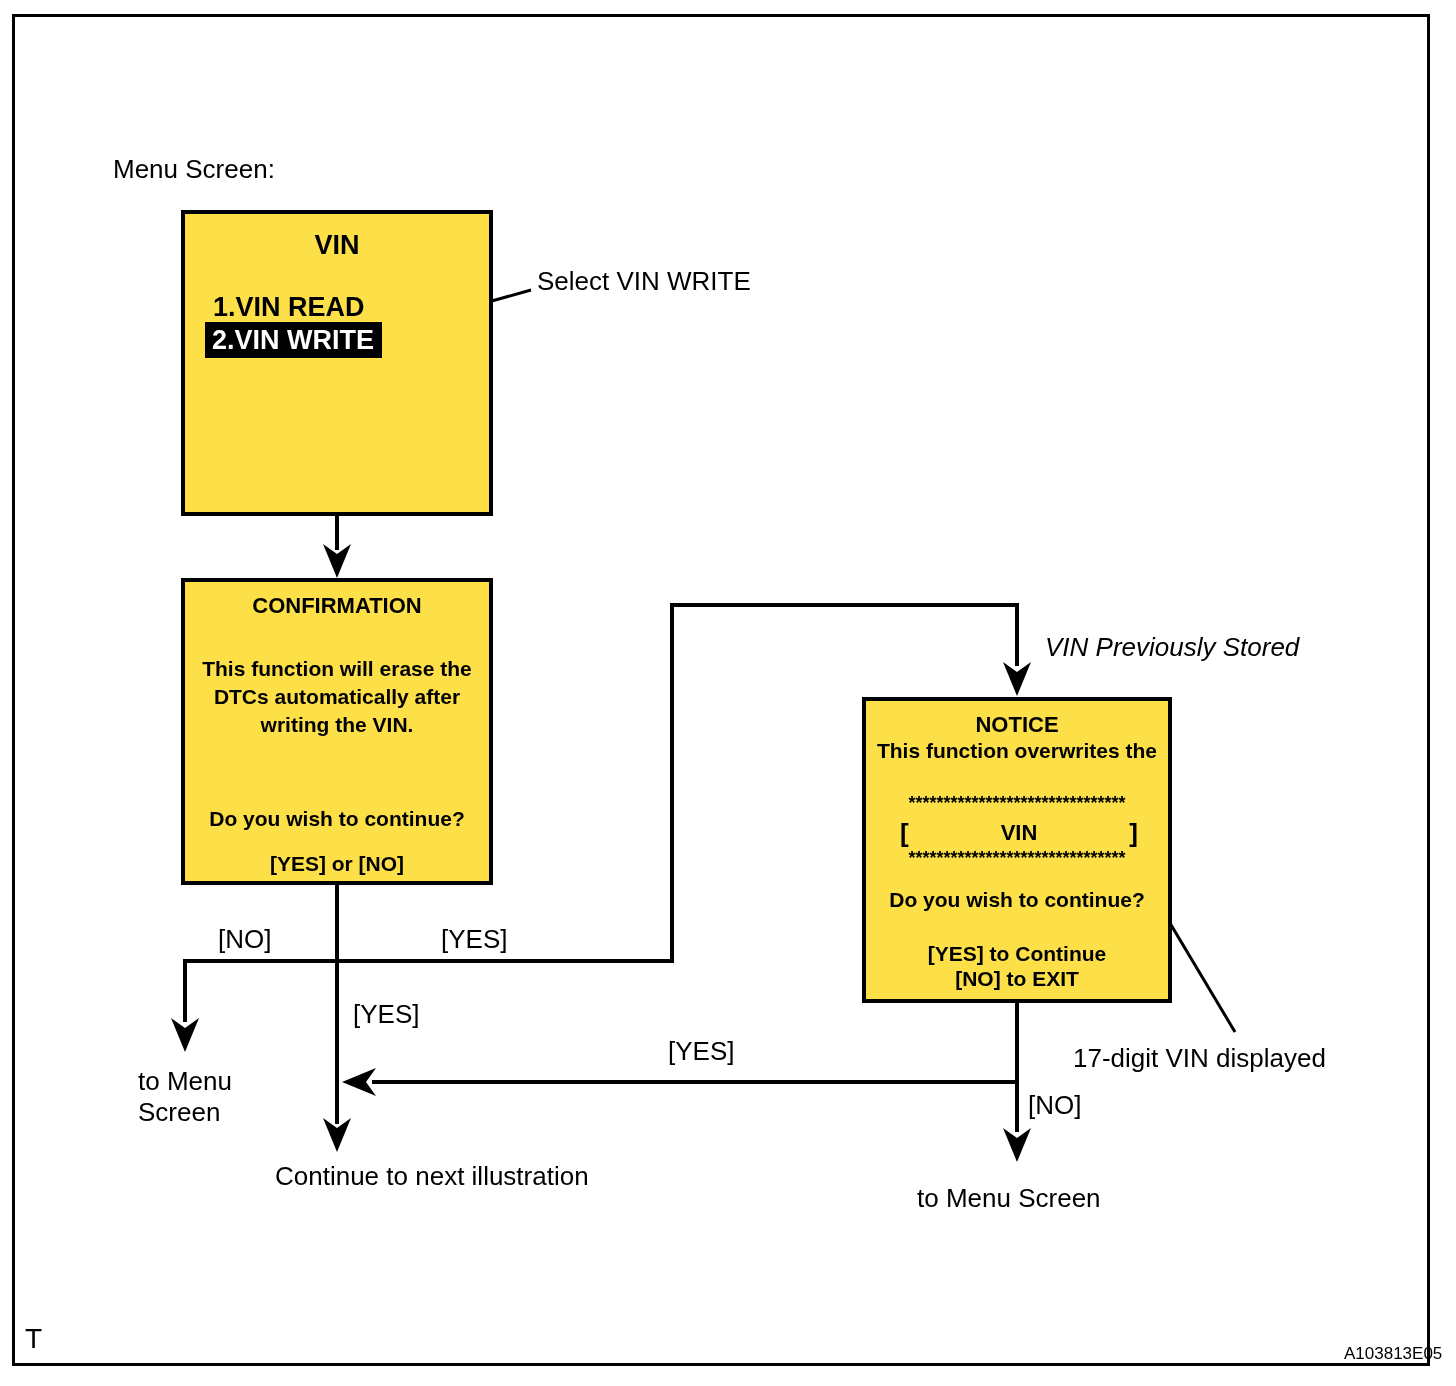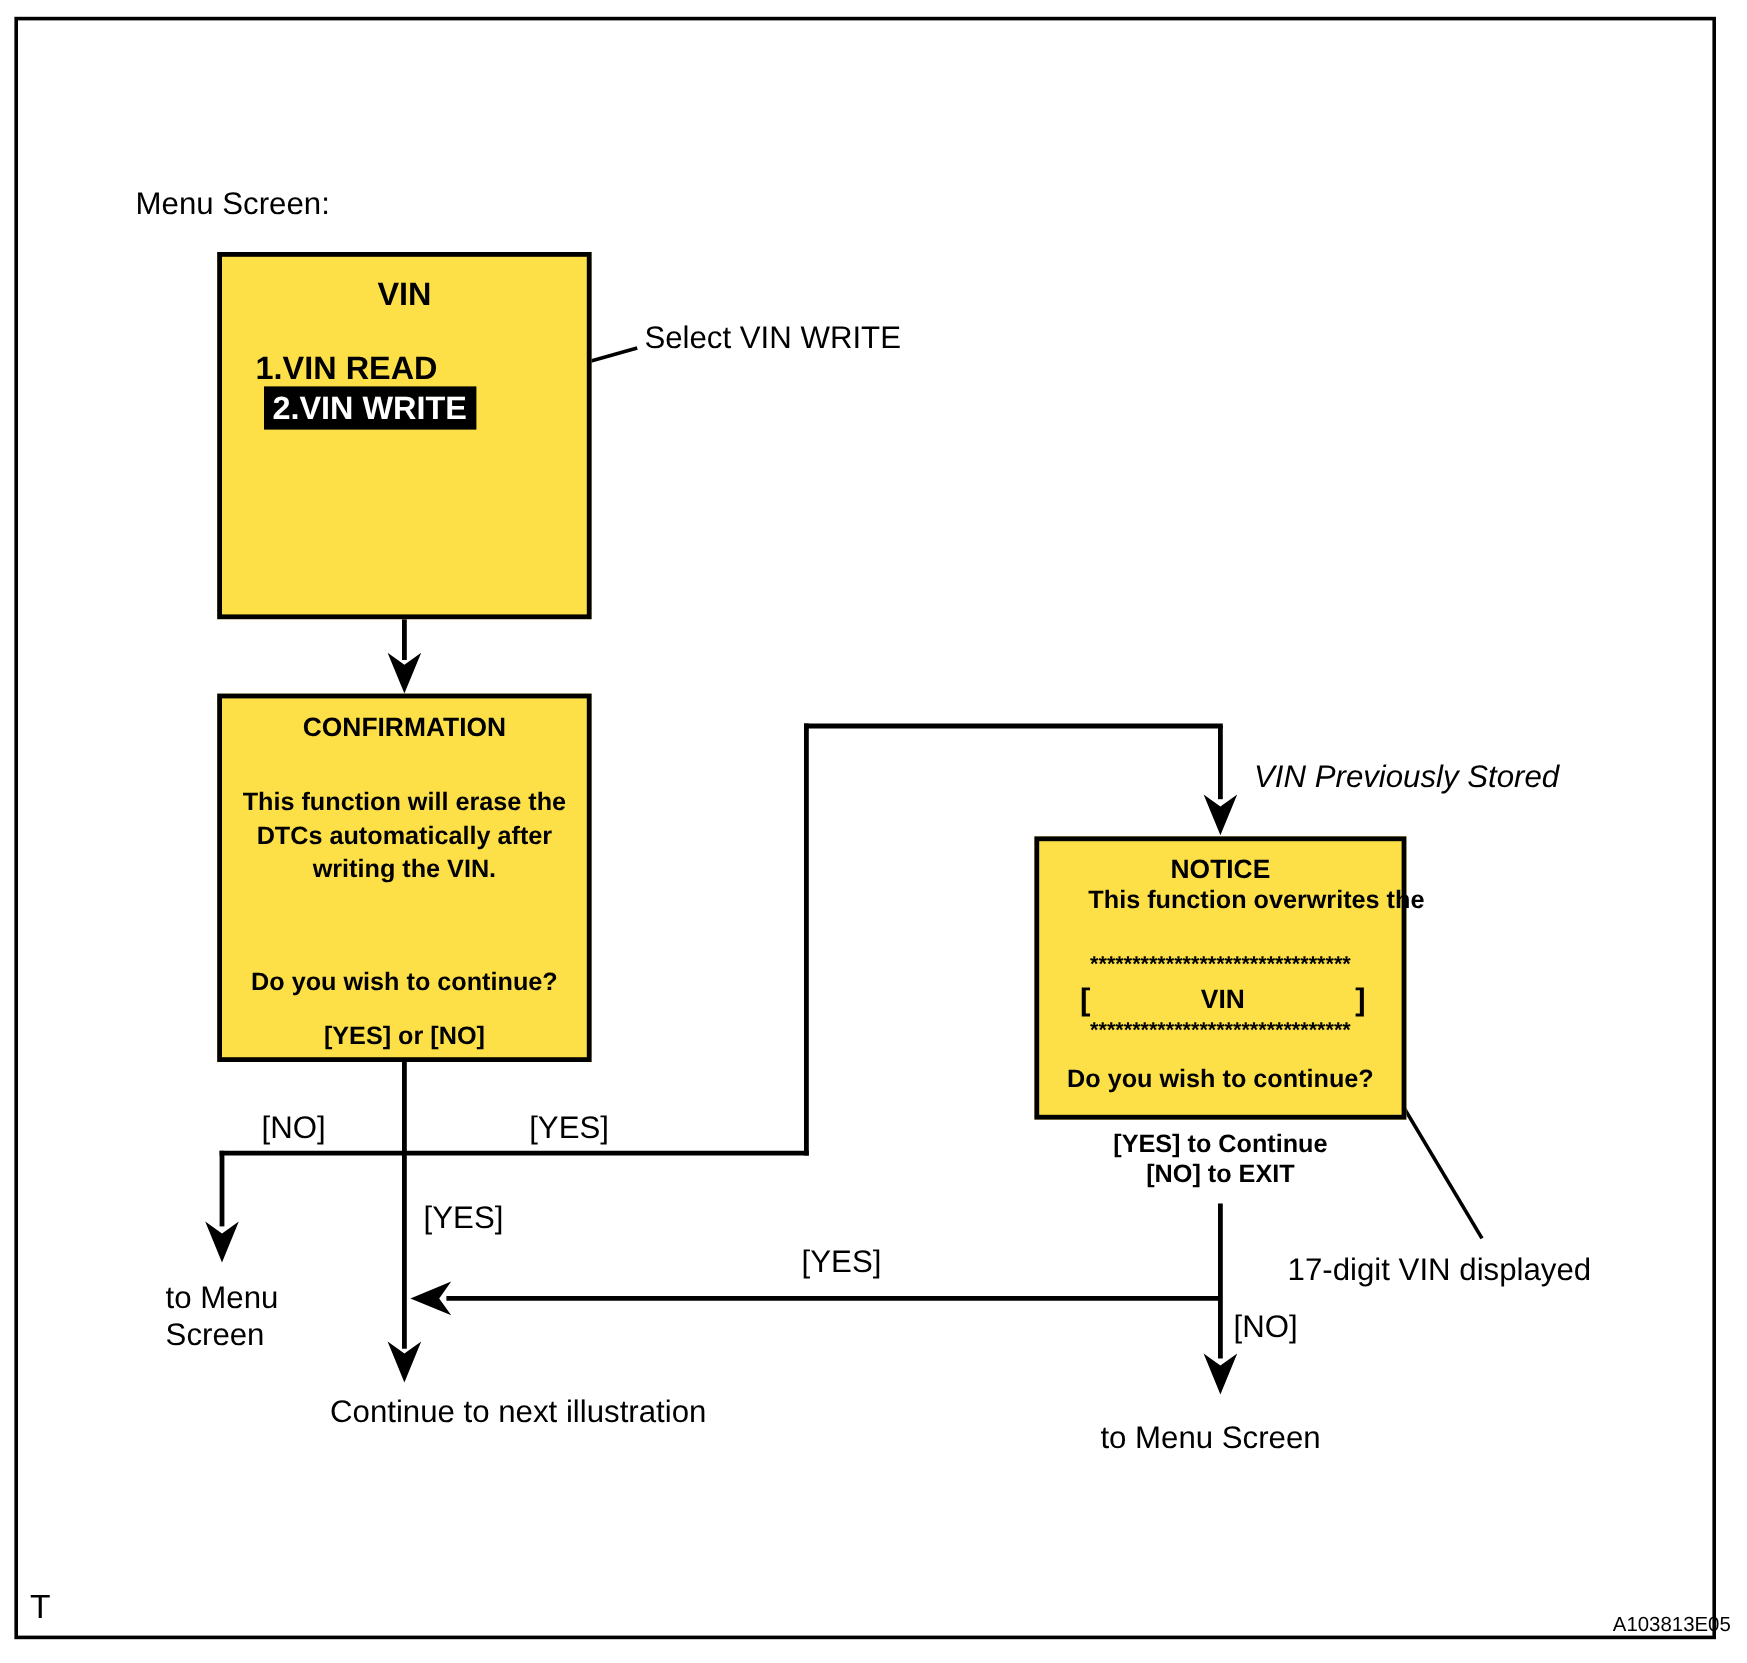--- a/index.html
+++ b/index.html
@@ -14,21 +14,21 @@
   .abs{position:absolute;}
   .lbl{font-size:26px;line-height:28px;white-space:nowrap;}
   .screen-box{
     position:absolute;border:4px solid #000;box-sizing:border-box;background:#fde047;
   }
   .screen-box .inner{position:relative;width:100%;height:100%;}
   .ctr{position:absolute;left:0;width:100%;text-align:center;white-space:nowrap;}
   .b{font-weight:bold;}
   .vin-title{font-size:27px;}
   .menu-item{position:absolute;font-size:27px;font-weight:bold;white-space:nowrap;line-height:30px;}
-  .menu-item.hl{background:#000;color:#fff;padding:3px 8px 3px 7px;margin-left:15px;}
+  .menu-item.hl{background:#000;color:#fff;padding:3px 8px 3px 7px;}
   .scr-txt{font-size:21px;line-height:28px;font-weight:bold;}
   .scr-title{font-size:22px;font-weight:bold;}
   .stars{font-size:18px;font-weight:bold;letter-spacing:0px;}
   .vin-row{position:absolute;left:0;width:100%;box-sizing:border-box;
     padding:0 30px 0 34px;display:flex;justify-content:space-between;align-items:center;}
   .vin-row .bracket{font-size:26px;font-weight:bold;line-height:26px;}
   .vin-row .vin-word{font-size:22px;font-weight:bold;}
   svg.wires{position:absolute;left:0;top:0;pointer-events:none;}
   .corner-mark{font-size:28px;line-height:28px;}
   .figure-id{font-size:17px;line-height:18px;}
@@ -87,24 +87,24 @@
       <div class="ctr scr-txt" style="top:73px;">This function will erase the</div>
       <div class="ctr scr-txt" style="top:101px;">DTCs automatically after</div>
       <div class="ctr scr-txt" style="top:129px;">writing the VIN.</div>
       <div class="ctr scr-txt" style="top:223px;">Do you wish to continue?</div>
       <div class="ctr scr-txt" style="top:268px;">[YES] or [NO]</div>
     </div>
   </div>
 
   <div class="abs lbl" style="left:1045px;top:633px;font-style:italic;">VIN Previously Stored</div>
 
-  <div class="screen-box" style="left:862px;top:697px;width:310px;height:236px;">
+  <div class="screen-box" style="left:862px;top:697px;width:310px;height:306px;">
     <div class="inner">
       <div class="ctr scr-title" style="top:11px;">NOTICE</div>
-      <div class="ctr scr-txt" style="top:36px;padding-left:30px;">This function overwrites the</div>
+      <div class="ctr scr-txt" style="top:36px;">This function overwrites the</div>
       <div class="ctr stars" style="top:92px;">*******************************</div>
       <div class="vin-row" style="top:119px;">
         <span class="bracket">[</span>
         <span class="vin-word">VIN</span>
         <span class="bracket">]</span>
       </div>
       <div class="ctr stars" style="top:147px;">*******************************</div>
       <div class="ctr scr-txt" style="top:185px;">Do you wish to continue?</div>
       <div class="ctr scr-txt" style="top:239px;">[YES] to Continue</div>
       <div class="ctr scr-txt" style="top:264px;">[NO] to EXIT</div>

